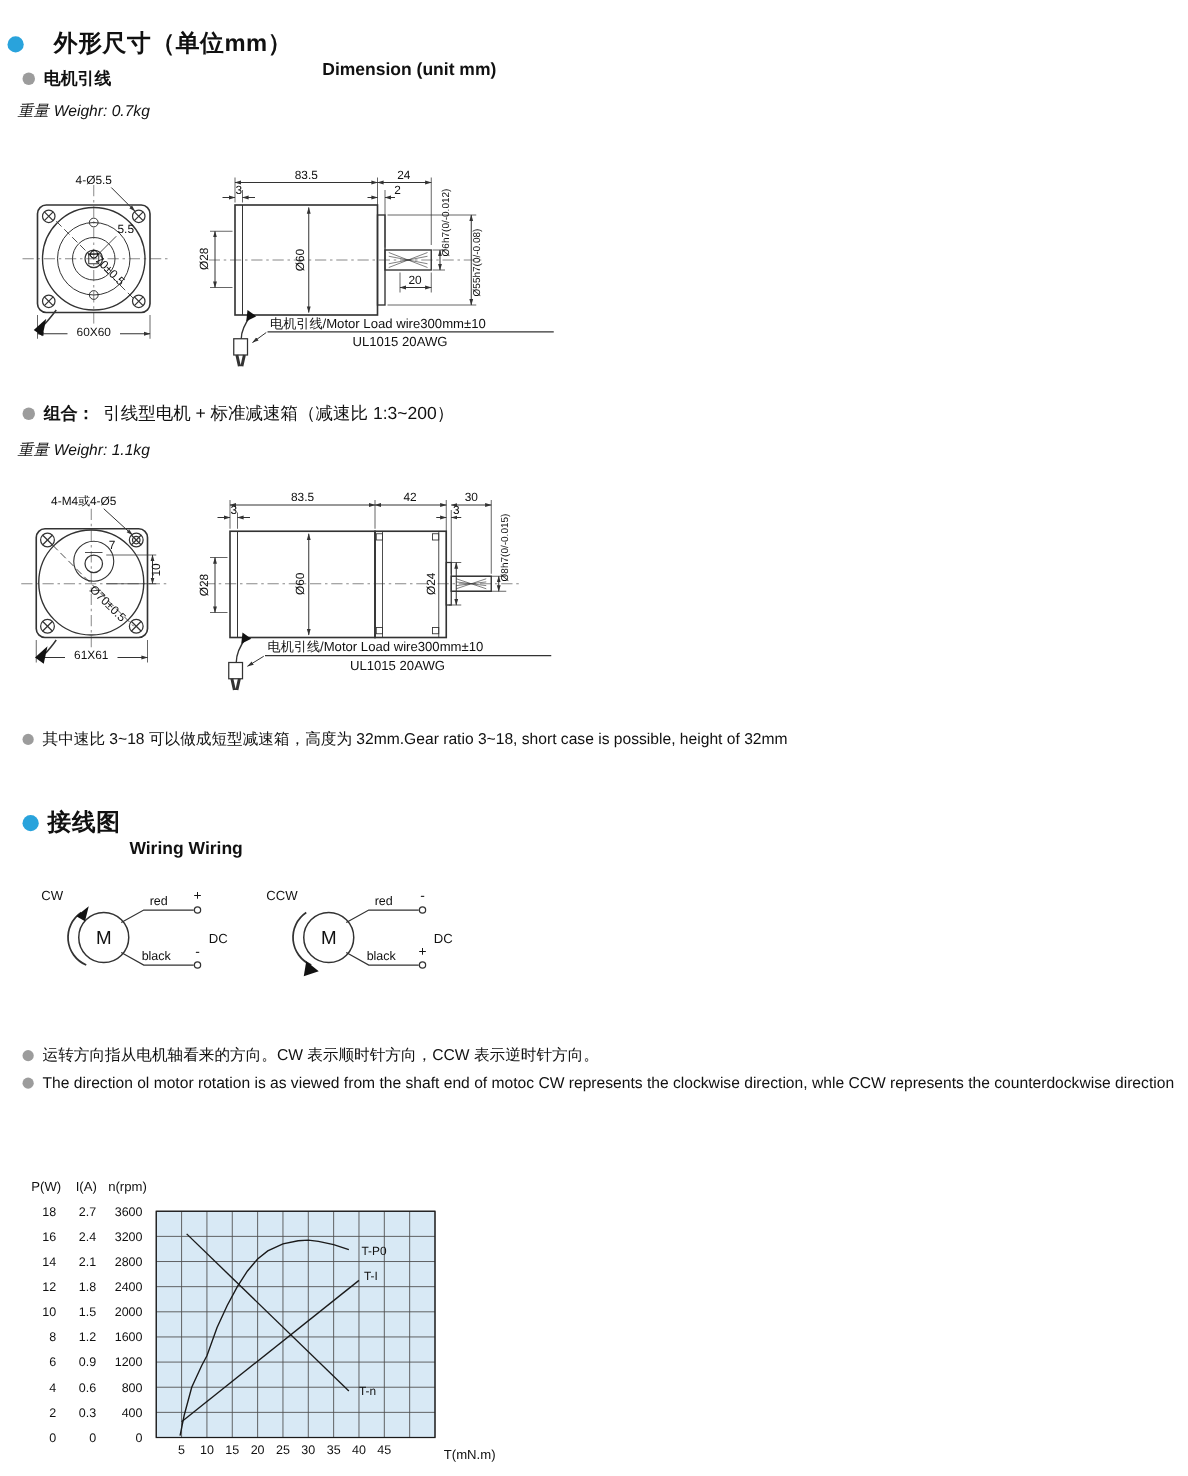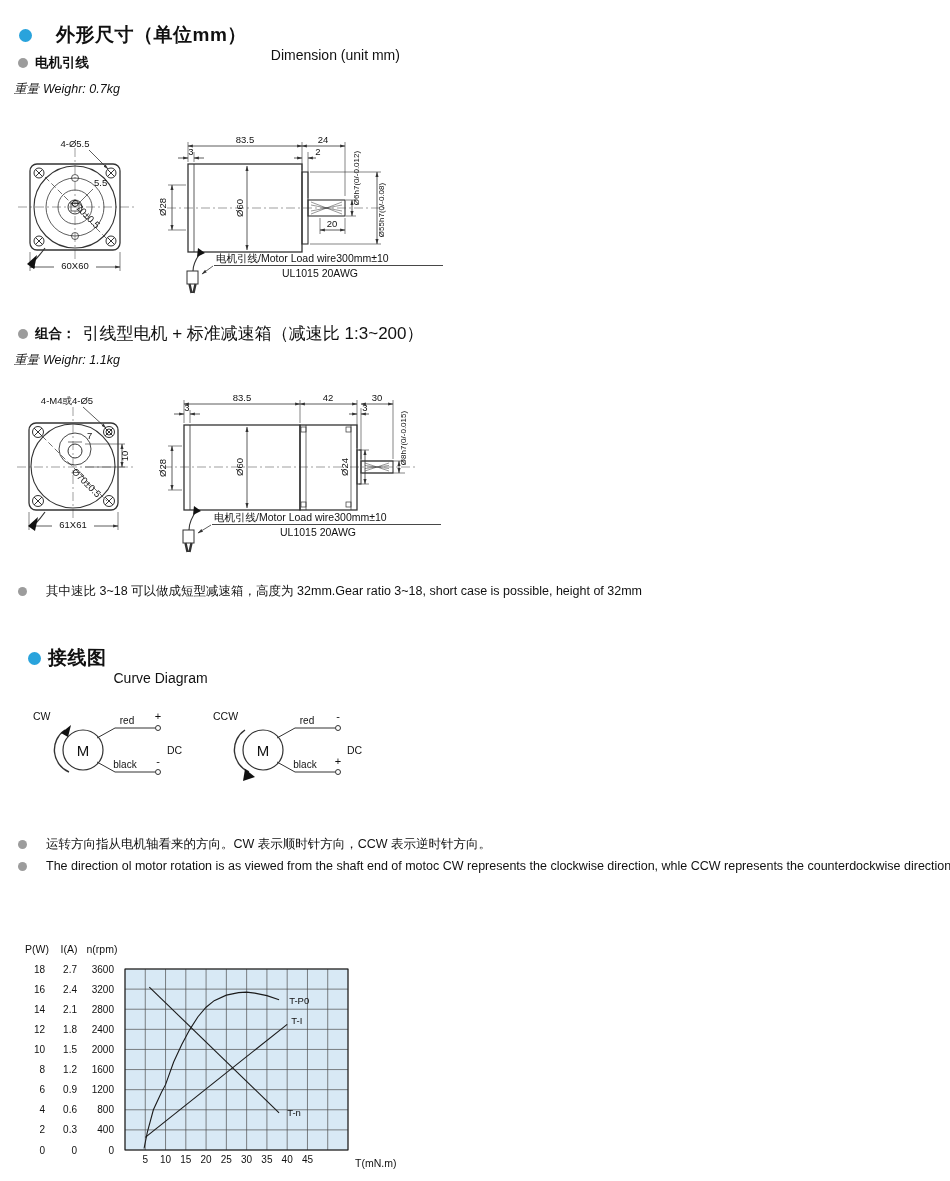--- a/index.html
+++ b/index.html
@@ -4,42 +4,42 @@
 <style>
   html,body{margin:0;padding:0;background:#fff;}
   .page{position:relative;width:950px;height:1181px;background:#fff;overflow:hidden;
         font-family:"Liberation Sans",sans-serif;color:#111;}
   .sec{position:absolute;display:flex;align-items:center;gap:7px;white-space:nowrap;}
   .dot{border-radius:50%;flex:0 0 auto;}
   .dot.blue{width:13px;height:13px;background:var(--accent-blue,#29a3dc);}
   .dot.gray{width:10px;height:10px;background:var(--bullet-gray,#9c9c9c);}
   .dot.graysm{width:9px;height:9px;background:var(--bullet-gray,#9c9c9c);}
   .h-cn{font-weight:bold;font-size:19px;letter-spacing:.5px;}
-  .h-en{font-weight:normal;font-size:14px;margin-top:40px;}
+  .h-en{font-weight:bold;font-size:14px;margin-top:40px;}
   .sub-cn{font-weight:bold;font-size:13.5px;}
-  .sub-rest{font-size:17px;}
+  .sub-rest{font-size:14px;}
   .wline{position:absolute;font-size:12.5px;font-style:italic;}
   .wline .cn{margin-right:4px;}
-  .note{position:absolute;display:flex;align-items:center;gap:19px;font-size:12.5px;white-space:nowrap;}
+  .note{position:absolute;display:flex;align-items:center;gap:7px;font-size:12.5px;white-space:nowrap;}
   svg{position:absolute;}
   svg text{fill:#111;stroke:none;font-family:"Liberation Sans",sans-serif;}
   .ln{stroke:#333;fill:none;}
   .cl{stroke:#777;stroke-width:.7;stroke-dasharray:9 3 2 3;fill:none;}
   .thin{stroke-width:.6;}
   .dim{font-size:9.5px;}
   .dimS{font-size:8px;}
   .wlbl{font-size:10.5px;}
   .wd{font-size:10.5px;}
 </style>
 </head>
 <body>
 
 <div class="page">
 
-  <div class="sec" style="left:19px;top:7px;gap:24px;">
+  <div class="sec" style="left:6px;top:7px;gap:24px;">
     <span class="dot blue"></span>
     <span class="h-cn">外形尺寸（单位mm）</span>
     <span class="h-en">Dimension (unit mm)</span>
   </div>
 
   <div class="sec" style="left:18px;top:54px;">
     <span class="dot gray"></span>
     <span class="sub-cn">电机引线</span>
   </div>
 
@@ -280,24 +280,24 @@
     <text transform="translate(391,60) rotate(-90)" text-anchor="middle" class="dimS">Ø8h7(0/-0.015)</text>
     <text x="199" y="143" class="wlbl">电机引线/Motor Load wire300mm±10</text>
     <text x="303" y="158" text-anchor="middle" class="wlbl">UL1015 20AWG</text>
   </svg>
 
   <div class="note" style="left:18px;top:583px;">
     <span class="dot graysm"></span>
     <span>其中速比 3~18 可以做成短型减速箱，高度为 32mm.Gear ratio 3~18, short case is possible, height of 32mm</span>
   </div>
 
-  <div class="sec" style="left:28px;top:630px;text-align:right;">
+  <div class="sec" style="left:18px;top:630px;text-align:right;">
     <span class="dot blue"></span>
     <span class="h-cn">接线图</span>
-    <span class="h-en">Curve Diagram</span>
+    <span class="h-en">Wiring Wiring</span>
   </div>
 
   <svg style="left:15px;top:702px;" width="380" height="92" viewBox="0 0 380 92">
 
     <g>
       <text x="18" y="18" class="wd">CW</text>
       <circle cx="68" cy="48" r="20" class="ln" stroke-width="1.2"></circle>
       <text x="68" y="53.5" text-anchor="middle" font-size="15">M</text>
       <path d="M 54 70 A 24 24 0 0 1 50 28" class="ln" stroke-width="1.4"></path>
       <path d="M 46 31 L 56 23 L 53 35 z" fill="#111" stroke="none"></path>

